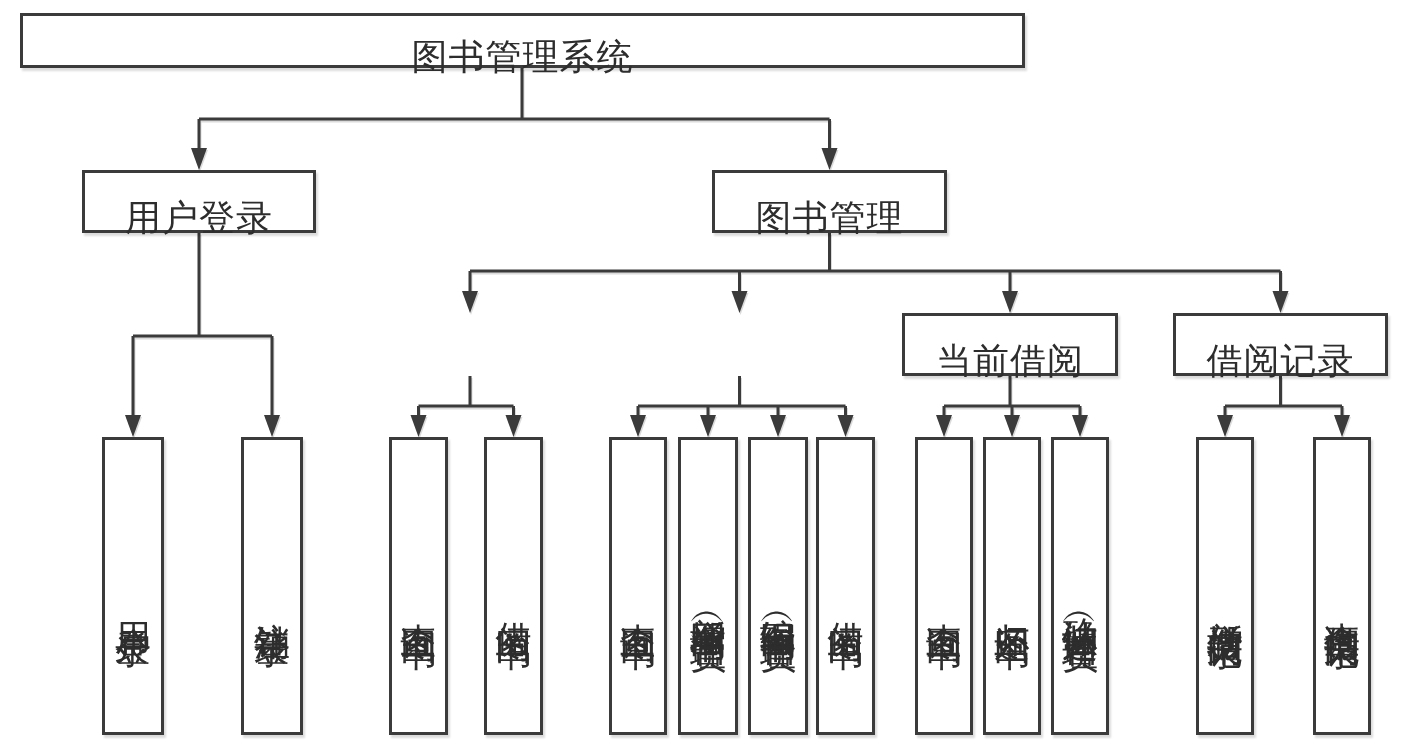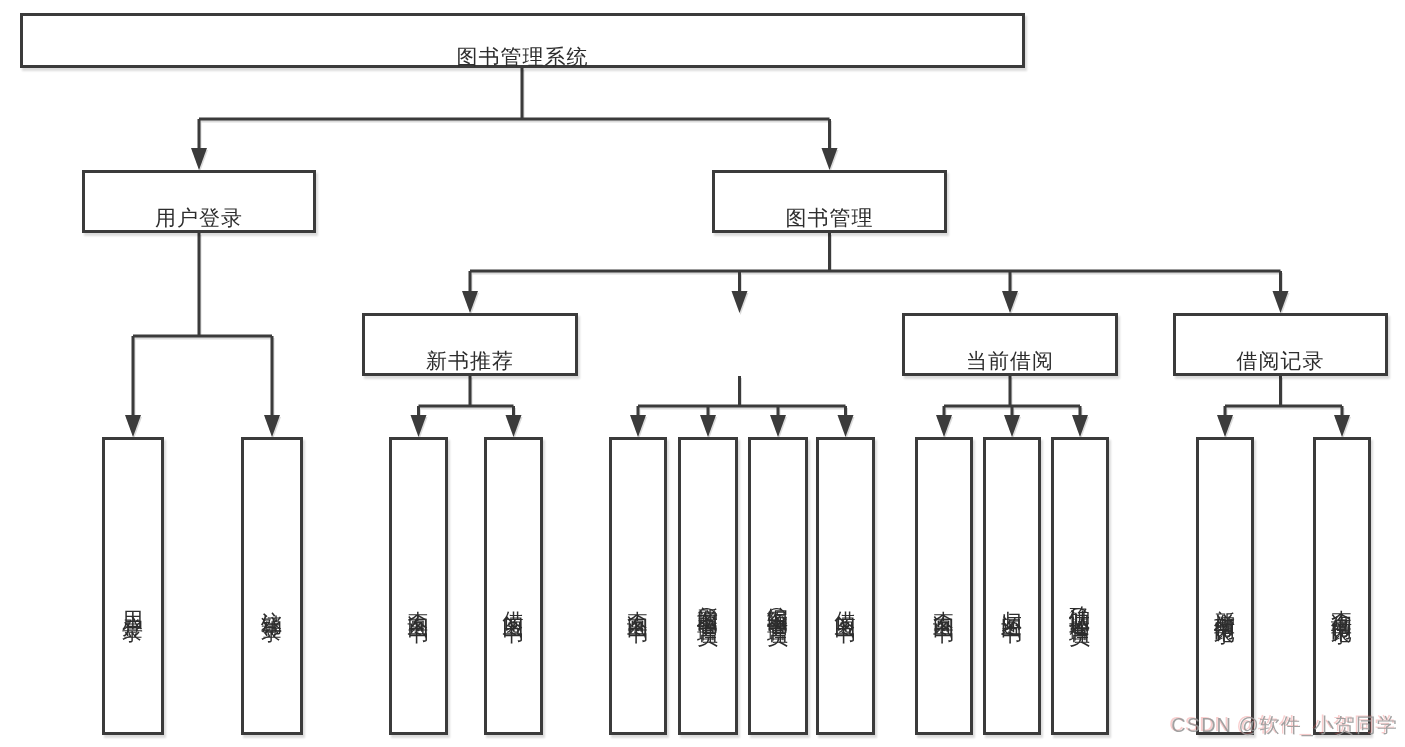--- a/index.html
+++ b/index.html
@@ -21,21 +21,21 @@
     position: absolute;
     box-sizing: border-box;
     background: #ffffff;
     border: 3px solid #3b3b3b;
     display: flex;
     align-items: center;
     justify-content: center;
     box-shadow: 2px 3px 2px rgba(0,0,0,0.14);
   }
   .lbl {
-    font-size: 21px;
+    font-size: 36px;
     color: #2d2d2d;
     letter-spacing: 1px;
     white-space: nowrap;
     line-height: 1;
     margin-top: 32px;
   }
   .node.v .lbl {
     writing-mode: vertical-rl;
     white-space: normal;
     letter-spacing: 3px;
@@ -96,23 +96,20 @@
     <span class="lbl">图书管理系统</span>
   </div>
 
   <div class="node" style="left:82px;top:170px;width:234px;height:63px">
     <span class="lbl">用户登录</span>
   </div>
   <div class="node" style="left:712px;top:170px;width:235px;height:63px">
     <span class="lbl">图书管理</span>
   </div>
 
-  <div class="node" style="left:362px;top:313px;width:216px;height:63px">
-    <span class="lbl">新书推荐</span>
-  </div>
   <div class="node" style="left:1173px;top:313px;width:215px;height:63px">
     <span class="lbl">借阅记录</span>
   </div>
   <div class="node" style="left:902px;top:313px;width:216px;height:63px">
     <span class="lbl">当前借阅</span>
   </div>
 
   <div class="node v" style="left:102px;top:437px;width:62px;height:298px">
     <span class="lbl sp4">用户登录</span>
   </div>
@@ -150,15 +147,14 @@
     <span class="lbl">确认归还（管理员）</span>
   </div>
 
   <div class="node v" style="left:1196px;top:437px;width:58px;height:298px">
     <span class="lbl">新增借阅记录</span>
   </div>
   <div class="node v" style="left:1313px;top:437px;width:58px;height:298px">
     <span class="lbl">查询借阅记录</span>
   </div>
 
-  <div class="watermark">CSDN @软件_小贺同学</div>
 
 </div>
 
 </body></html>

